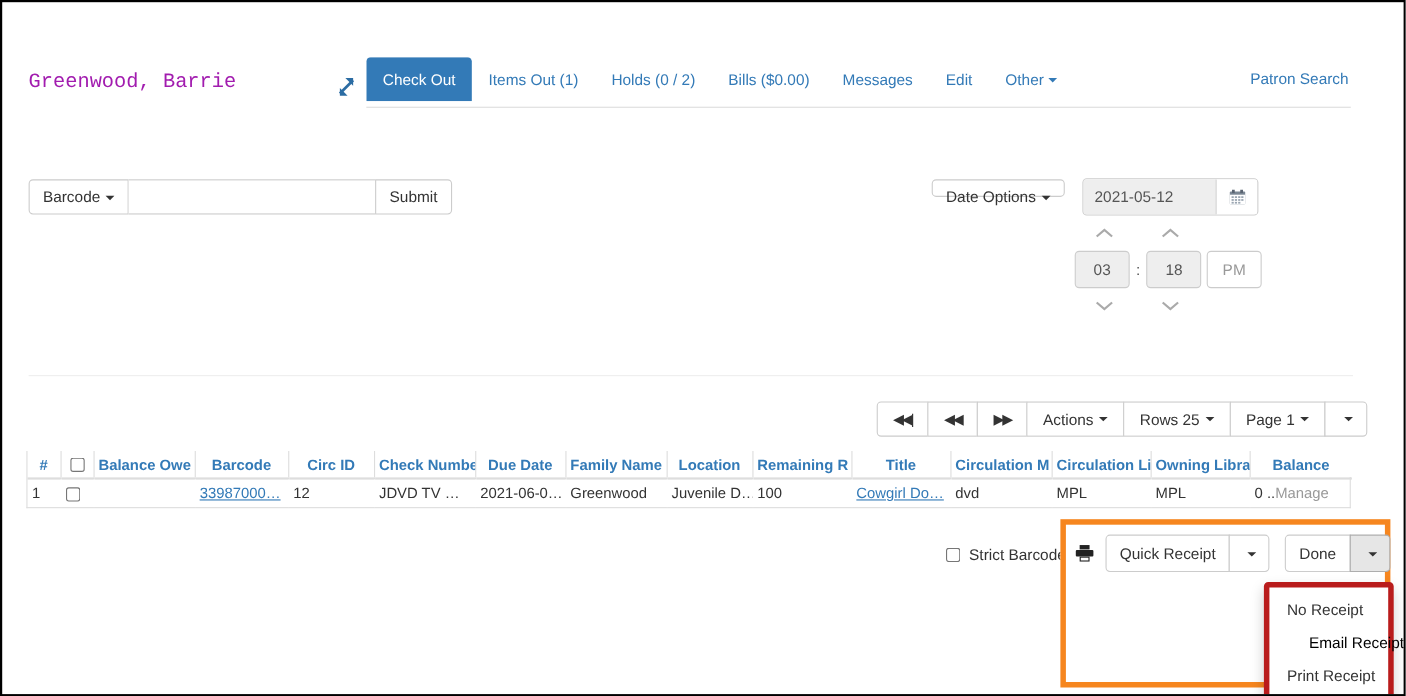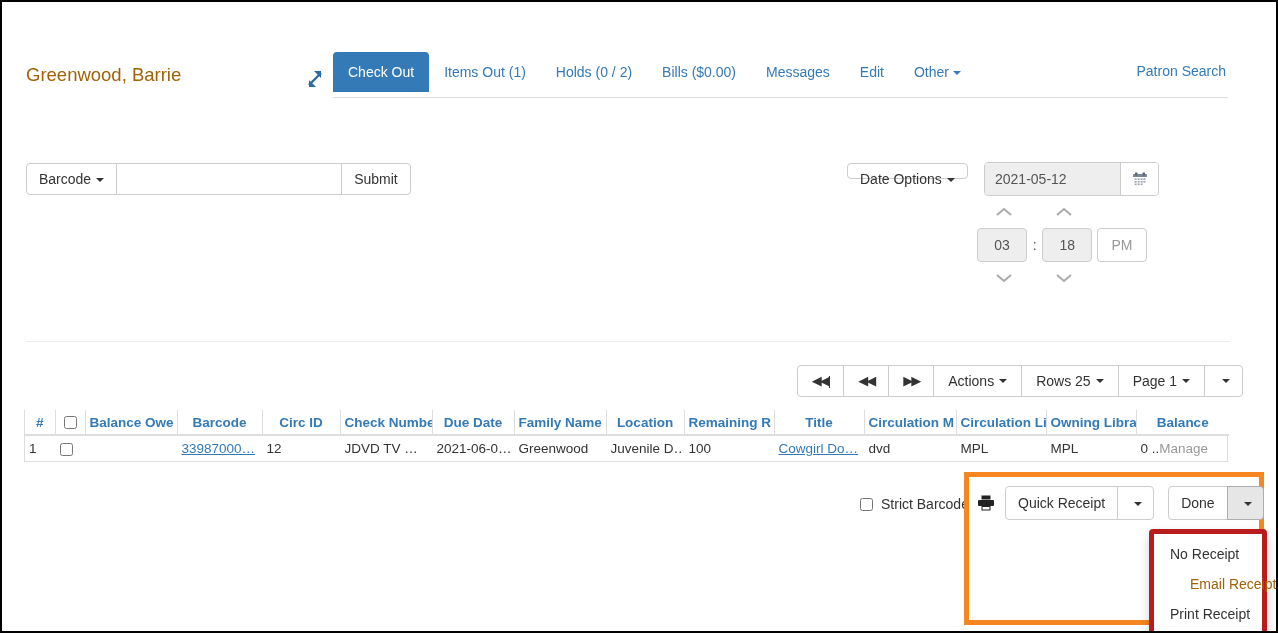--- a/index.html
+++ b/index.html
@@ -19,22 +19,23 @@
   
   .header {
     position: absolute;
     left: 22px; top: 50px;
     width: 1204px; height: 48px;
   }
   .patron-name {
     position: absolute;
     left: 2px; top: 12px;
     font-size: 18.5px;
-    color: #a16207;
-    white-space: nowrap;
+    color: #a21caf;
+    white-space: nowrap;
+    font-family: Liberation Mono, monospace;
   }
   .expand-icon {
     position: absolute;
     left: 278px; top: 14px;
     width: 26px; height: 26px;
     cursor: pointer;
   }
   .nav {
     position: absolute;
     left: 309px; top: 0;
@@ -132,21 +133,21 @@
     position: absolute;
     left: 982px; top: 160px;
     display: flex;
     height: 34px;
     border: 1px solid #ccc;
     border-radius: 4px;
     overflow: hidden;
     background: #fff;
   }
   .date-value {
-    width: 135px;
+    width: 120px;
     background: #eee;
     color: #555;
     font-size: 14px;
     line-height: 32px;
     padding: 0 10px;
     border: none;
     outline: none;
     font-family: "Liberation Sans", sans-serif;
   }
   .cal-btn {
@@ -322,21 +323,21 @@
     z-index: 20;
   }
   .dropdown-menu .item {
     font-size: 14px;
     color: #333;
     padding: 5px 16px;
     line-height: 20px;
     white-space: nowrap;
     cursor: pointer;
   }
-  .dropdown-menu .item.disabled { color: #a16207; cursor: default; padding-left: 36px; }
+  .dropdown-menu .item.disabled { color: #000000; cursor: default; padding-left: 36px; }
 </style>
 </head>
 <body>
 
 <div id="screen">
 
   <div class="header">
     <div class="patron-name">Greenwood, Barrie</div>
 
     <div class="expand-icon">

